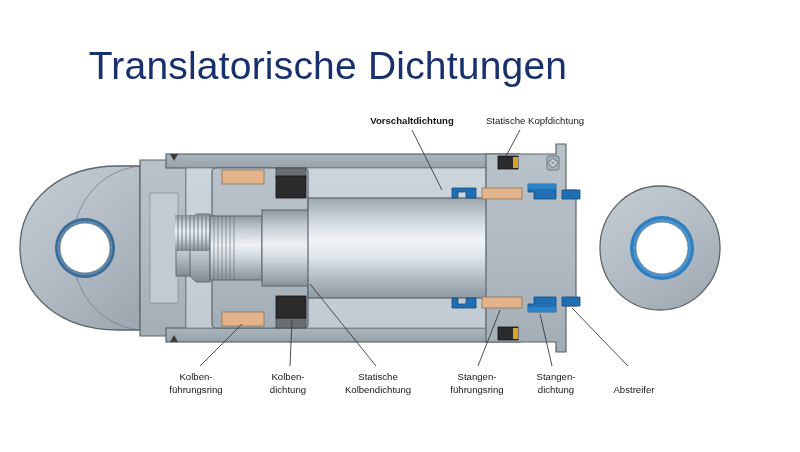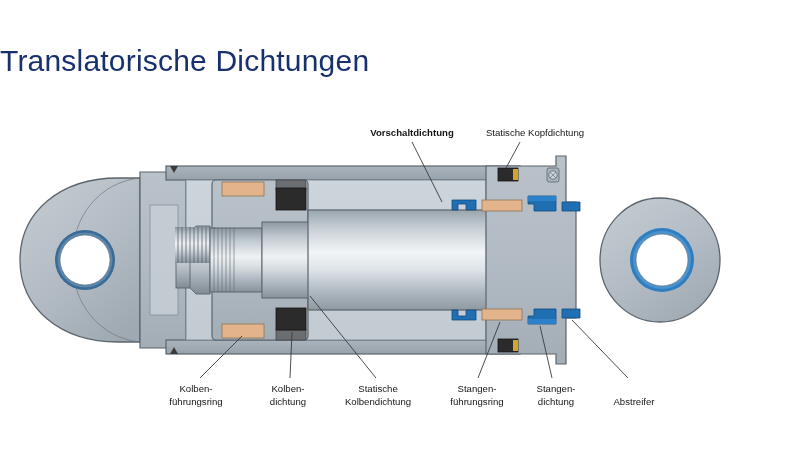--- a/index.html
+++ b/index.html
@@ -17,31 +17,32 @@
   #slide {
     position: absolute;
     inset: 0;
     background: #ffffff;
   }
   #slide-title {
     position: absolute;
     left: 0;
     top: 44px;
     width: 656px;
+    text-align: center;
     font-family: "Liberation Sans", sans-serif;
-    font-size: 30px;
+    font-size: 39px;
     font-weight: 400;
     color: #18306e;
     letter-spacing: 0.2px;
     white-space: nowrap;
   }
   #figure {
     position: absolute;
     left: 0;
-    top: 110px;
+    top: 98px;
     width: 684px;
     height: 300px;
   }
   #figure svg {
     display: block;
   }
   .lbl {
     font-family: "Liberation Sans", sans-serif;
     font-size: 9.6px;
     fill: #151515;

